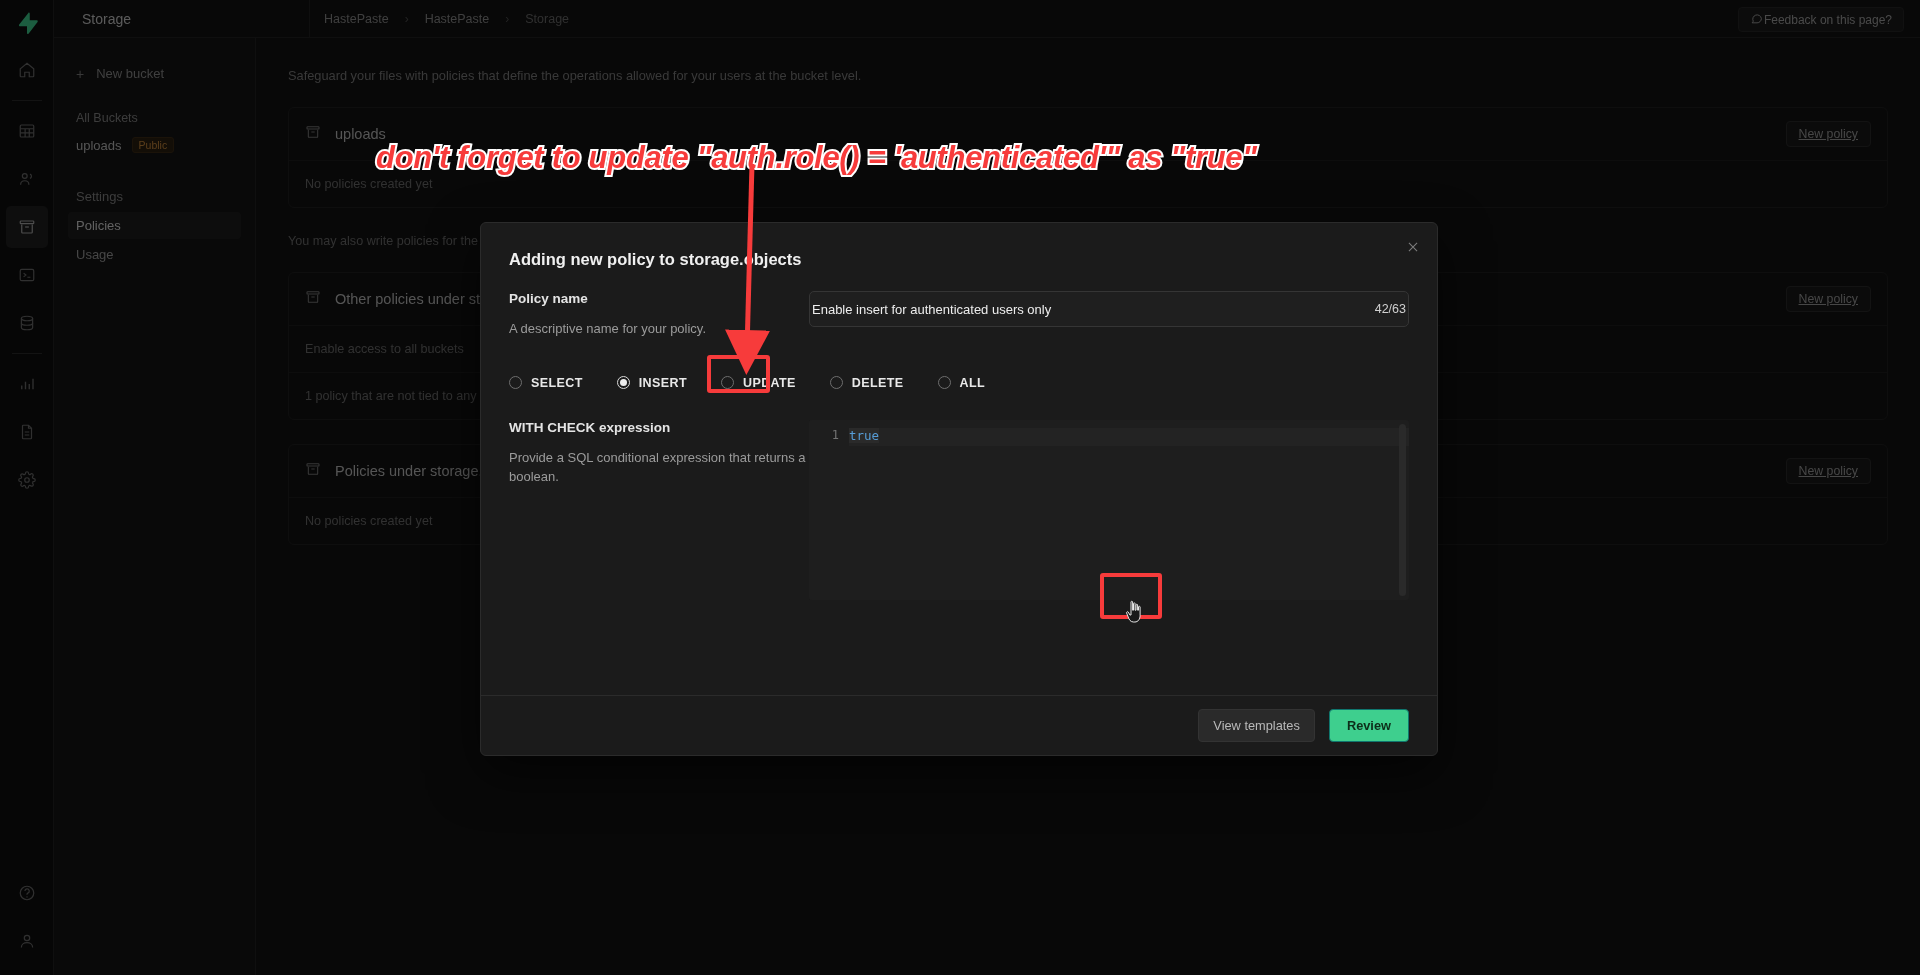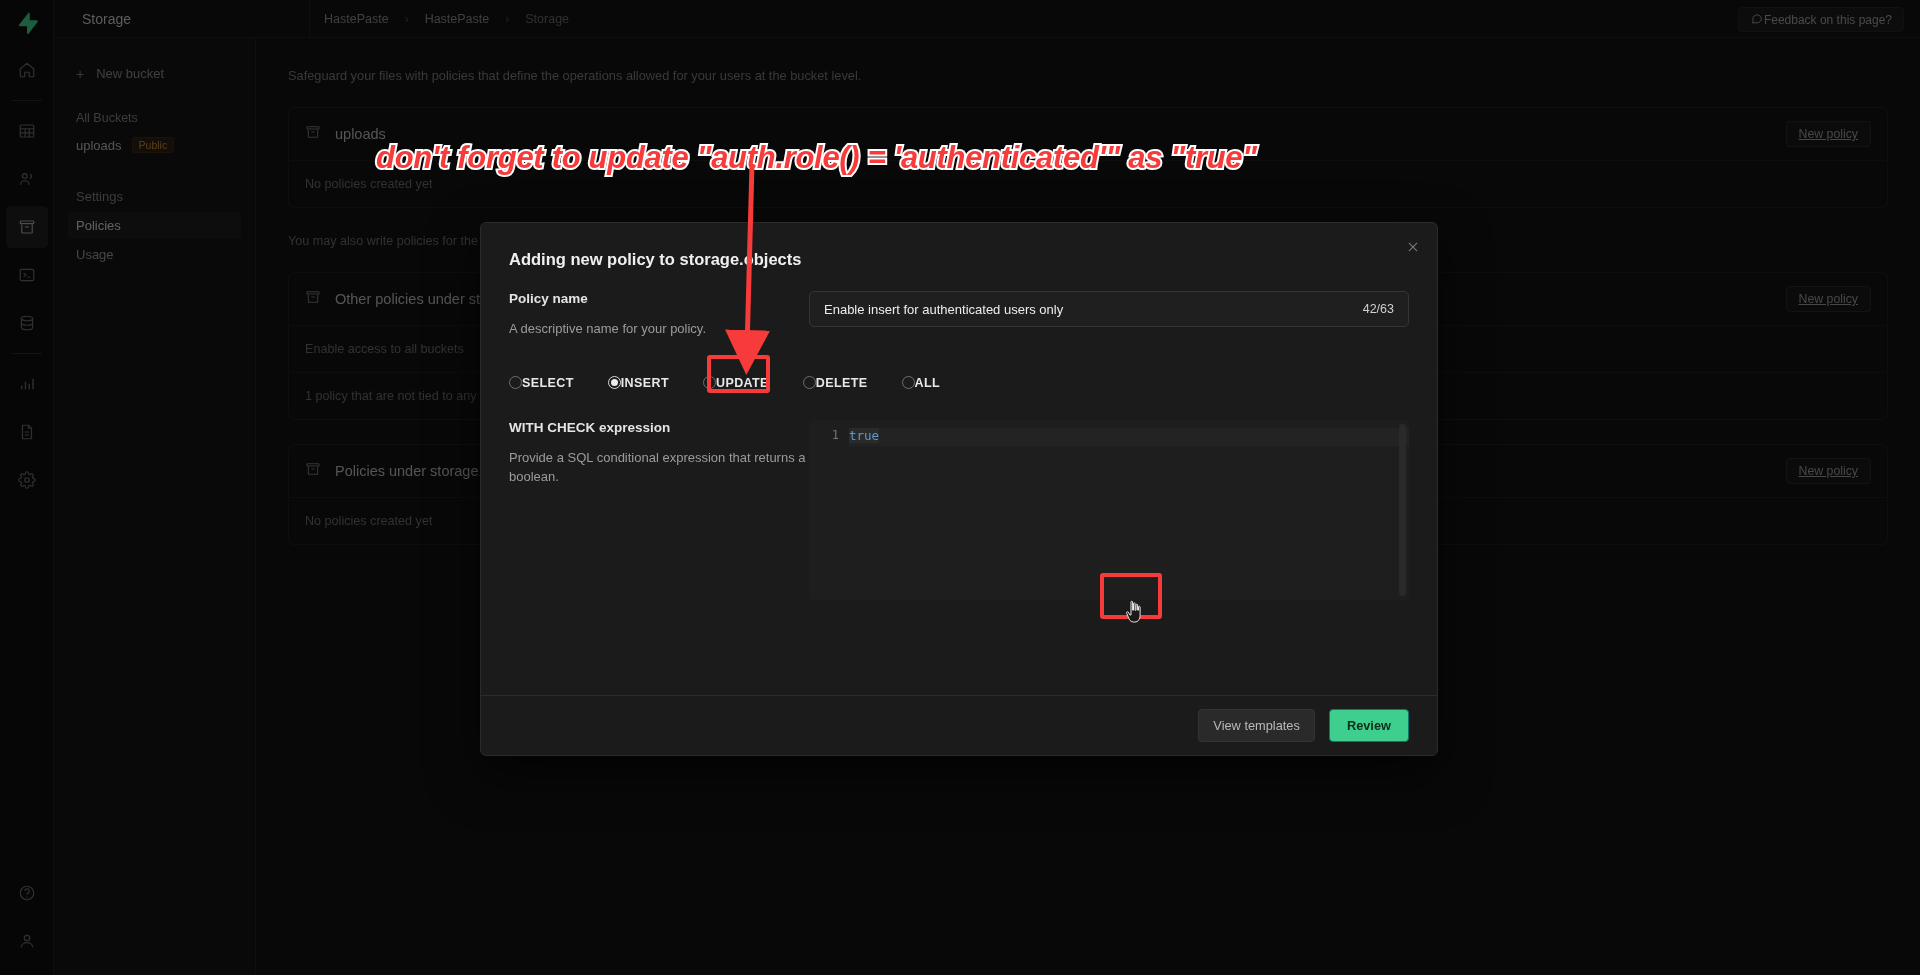--- a/index.html
+++ b/index.html
@@ -138,27 +138,27 @@
   .frow { display: flex; margin-bottom: 30px; }
   .frow-label { width: 300px; flex: 0 0 300px; }
   .frow-label .lbl { font-size: 13.5px; font-weight: 600; color: #e4e4e4; }
   .frow-label .desc { font-size: 13px; color: #9b9b9b; margin-top: 14px; line-height: 1.45; }
   .frow-ctrl { flex: 1; }
 
   .text-input {
     width: 100%; height: 36px; background: #1f1f1f;
     border: 1px solid #353535; border-radius: 5px;
     display: flex; align-items: center; justify-content: space-between;
-    padding: 0 14px;
+    padding: 0 2px;
   }
   .text-input .val { font-size: 13px; color: #ededed; }
   .text-input .counter { font-size: 12.5px; color: #d0d0d0; }
 
   .radios { display:flex; align-items:center; gap: 0; padding-top: 7px; }
-  .radio-item { display:flex; align-items:center; margin-right: 34px; }
+  .radio-item { display:flex; align-items:center; gap: 9px; margin-right: 34px; }
   .radio-dot {
     width: 13px; height: 13px; border-radius: 50%;
     border: 1px solid #6e6e6e; background: transparent;
     display:flex; align-items:center; justify-content:center;
   }
   .radio-dot.sel { border-color: #d9d9d9; }
   .radio-dot.sel::after {
     content: ""; width: 7px; height: 7px; border-radius: 50%; background: #ededed;
   }
   .radio-label { font-size: 12.5px; font-weight: 700; color: #e8e8e8; letter-spacing: 0.4px; }

